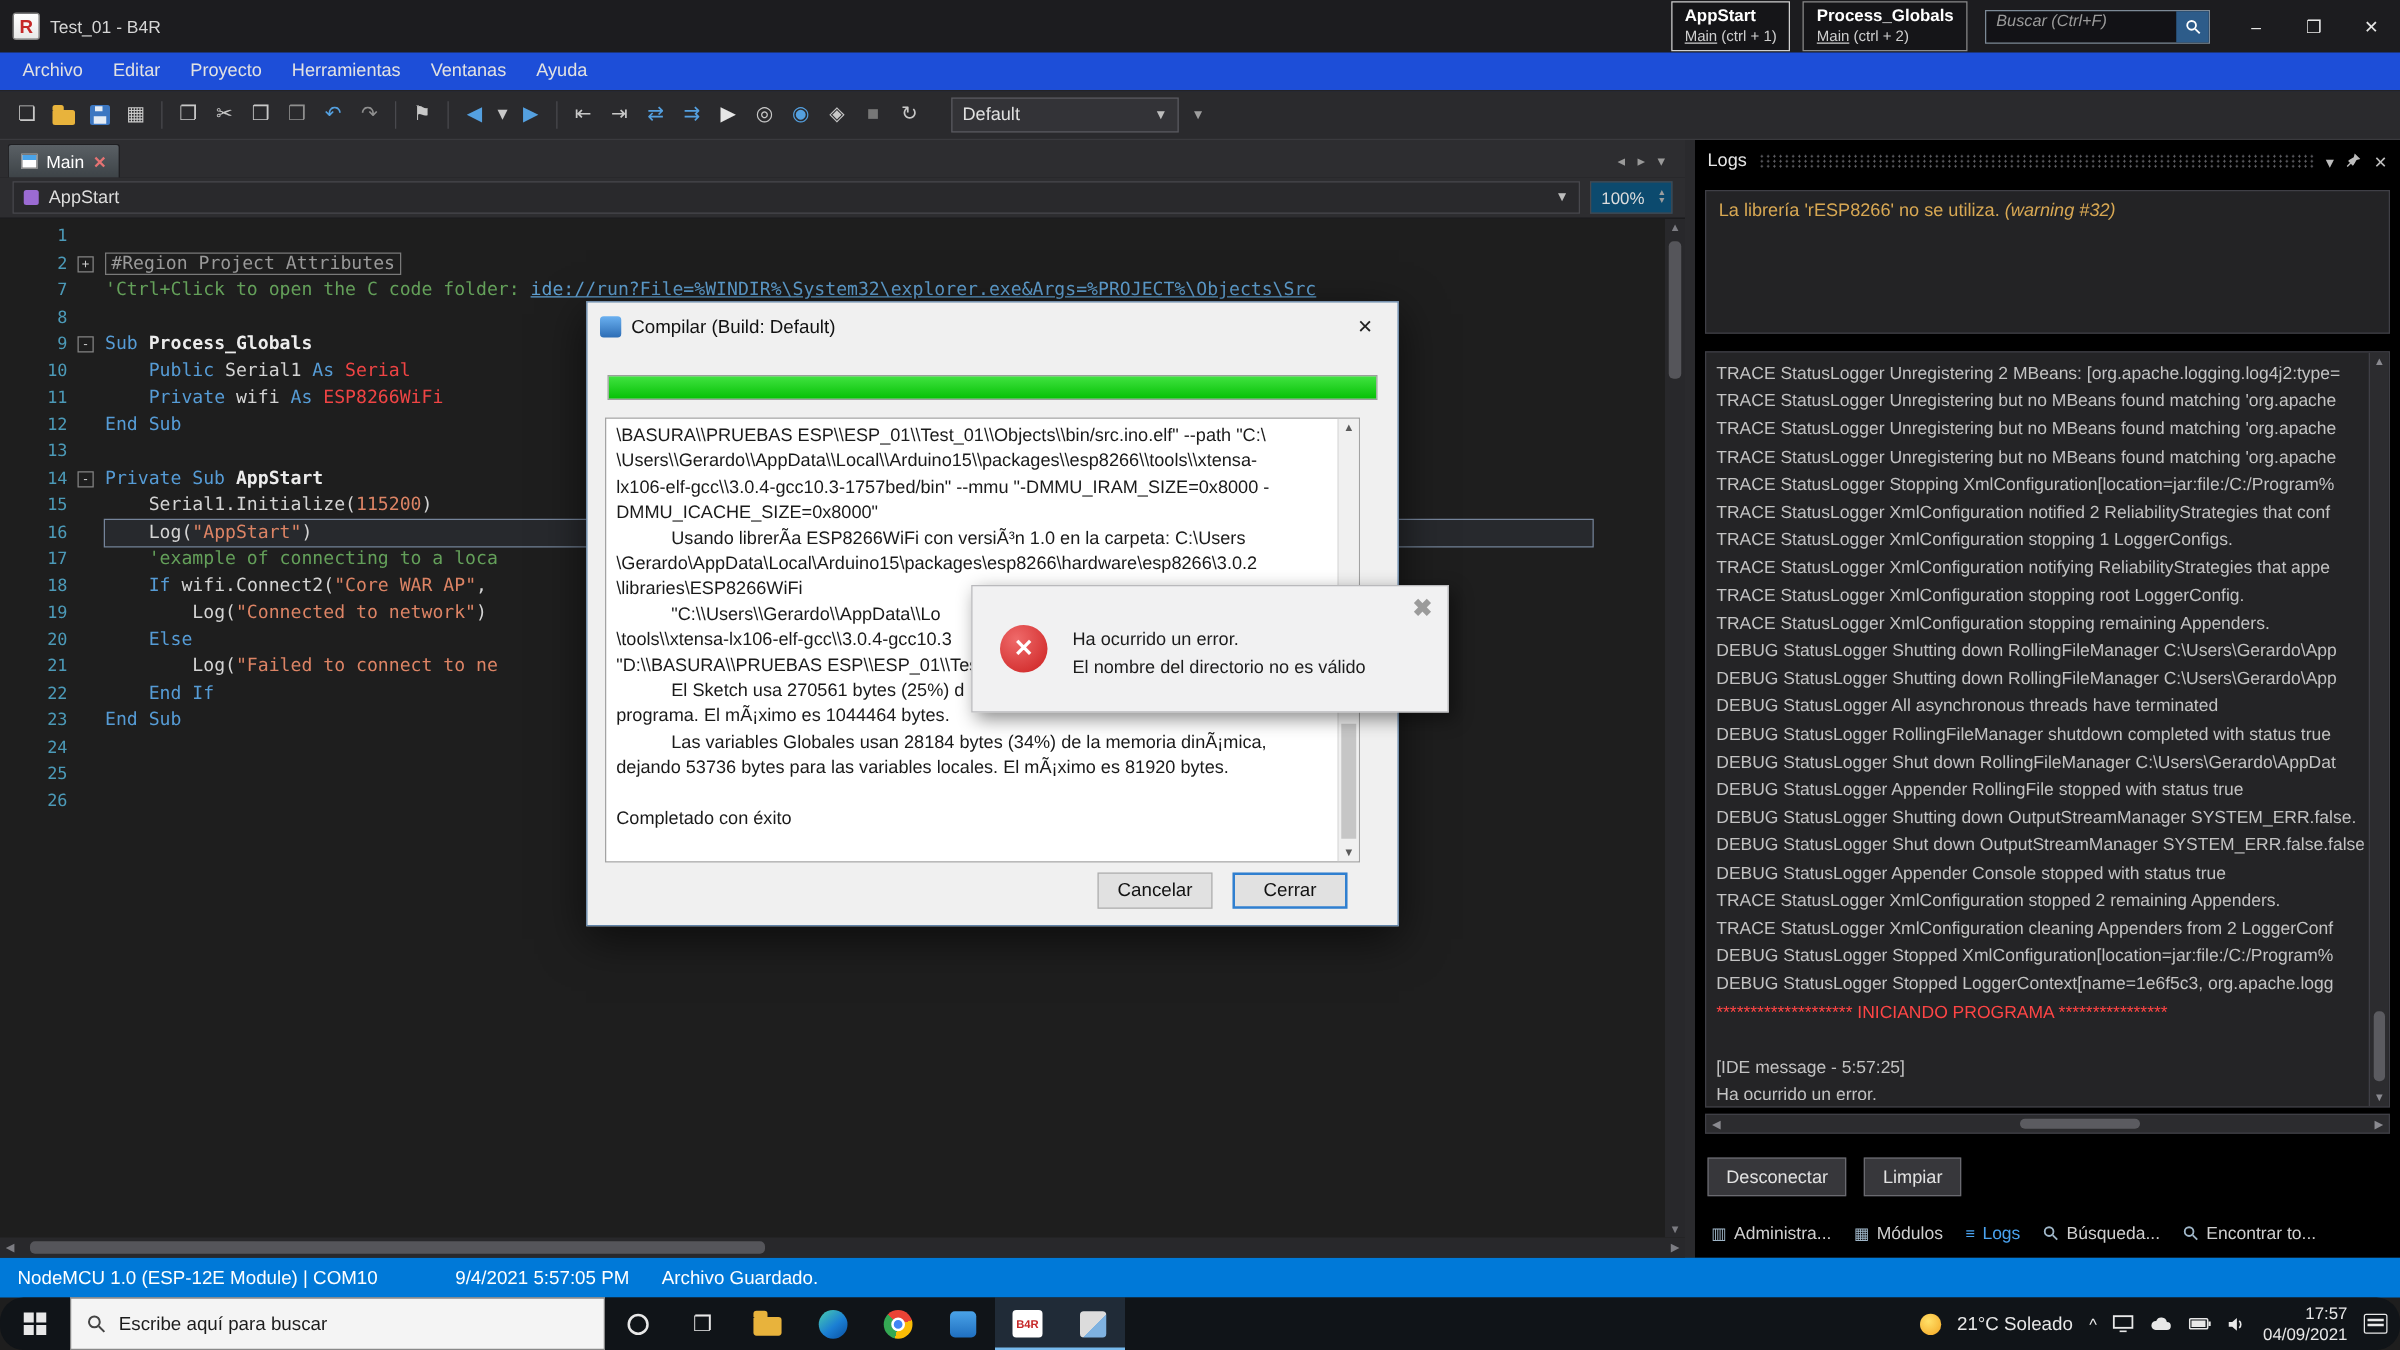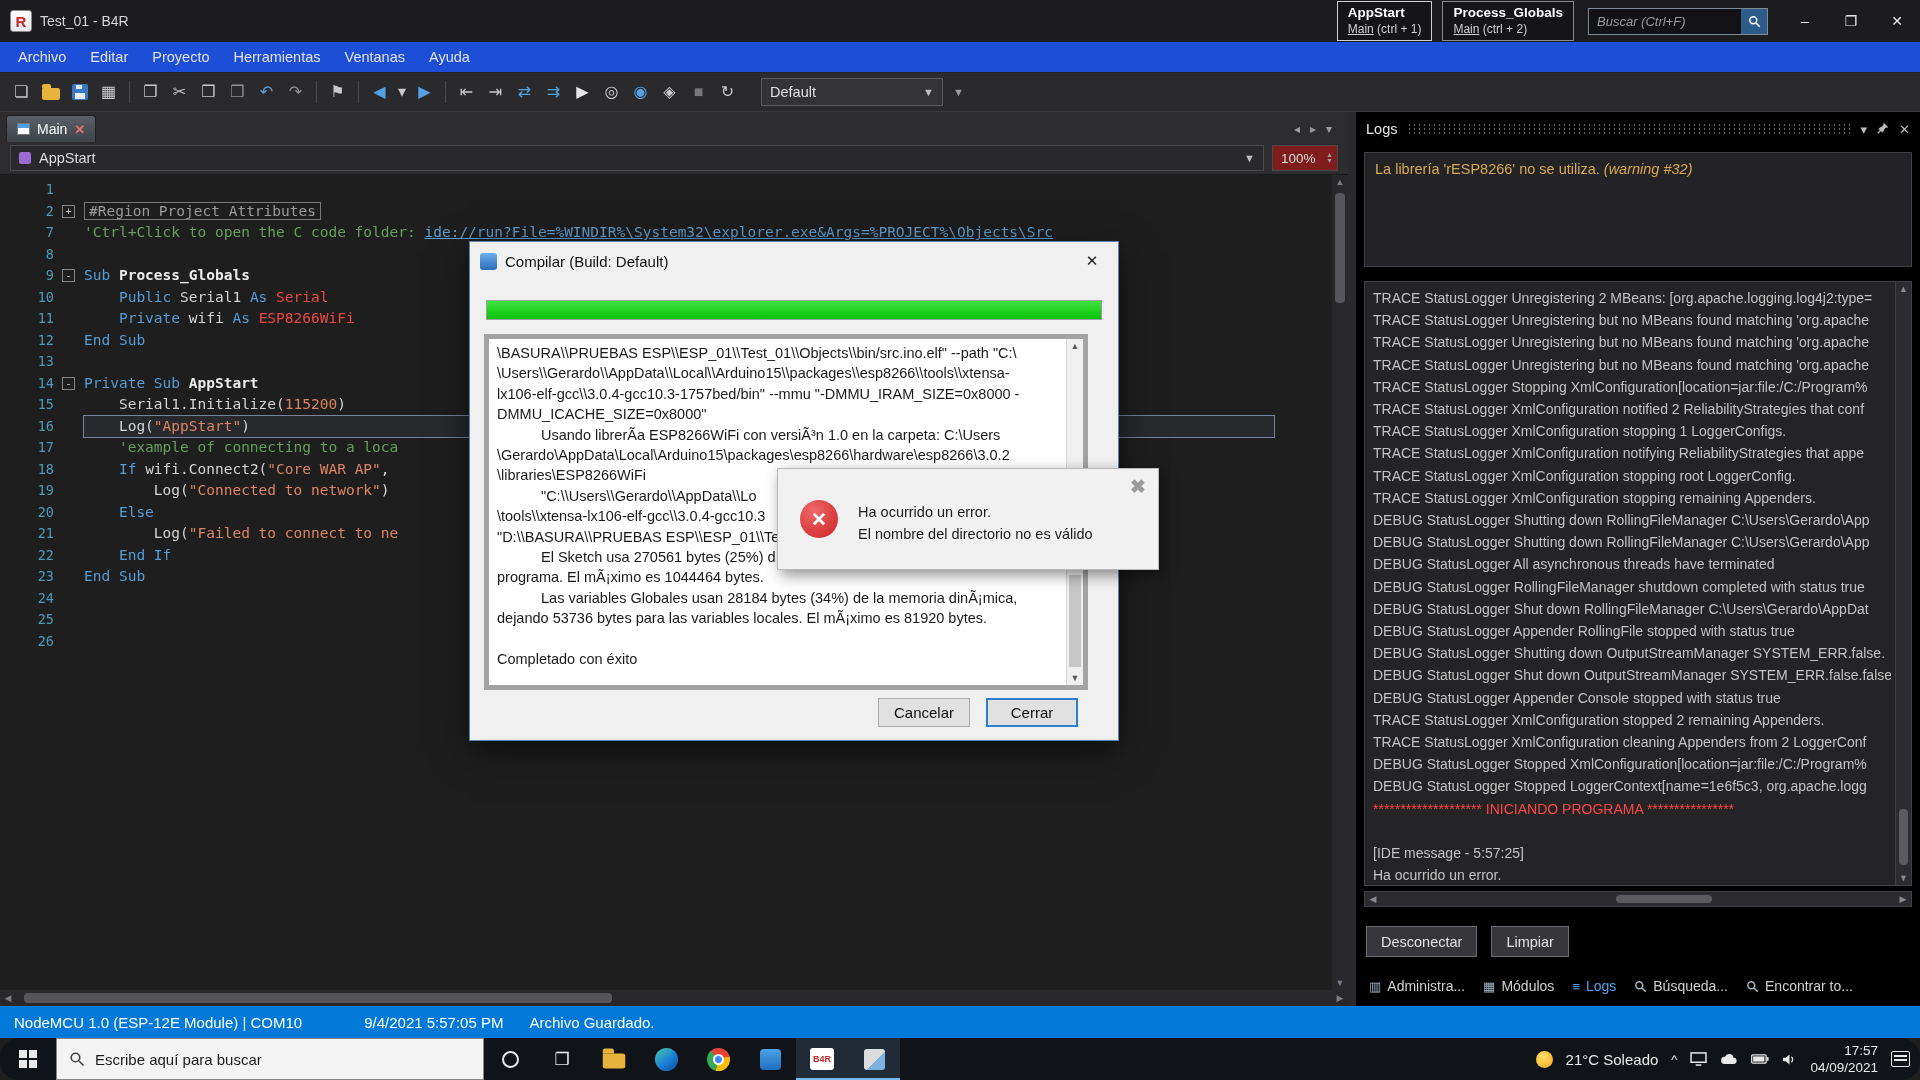--- a/index.html
+++ b/index.html
@@ -10,21 +10,21 @@
   
   .titlebar{height:42px;background:#1c1c1f;display:flex;align-items:center;padding:0 0 0 10px;color:#cfcfcf;}
   .appicon{width:22px;height:22px;border-radius:3px;background:linear-gradient(#fff,#e8e8e8);color:#c62828;font-weight:bold;font-size:15px;display:flex;align-items:center;justify-content:center;margin-right:8px;border:1px solid #888;}
   .wintitle{font-size:14px;color:#d6d6d6;}
   .qnav{margin-left:auto;display:flex;gap:10px;align-items:center;}
   .qbox{border:1px solid #cfcfcf;padding:3px 10px;line-height:1.25;cursor:default;background:#151518;}
   .qbox.dim{border-color:#8a8a8a;}
   .qbox .qt{font-weight:bold;font-size:13.5px;color:#fff;}
   .qbox .qs{font-size:12px;color:#cfcfcf;}
   .qbox .qs u{text-decoration:underline;}
-  .tb-search{display:flex;align-items:center;margin:0 14px;border:1px solid #7d8a97;background:#121216;height:27px;}
+  .tb-search{display:flex;margin:0 14px;border:1px solid #7d8a97;background:#121216;height:27px;}
   .tb-search .ph{font-size:13px;font-style:italic;color:#9a9a9a;padding:0 8px;width:152px;}
   .tb-search .btn{width:26px;height:25px;background:#2d5c8a;display:flex;align-items:center;justify-content:center;}
   .winctl{display:flex;height:42px;}
   .winctl div{width:46px;display:flex;align-items:center;justify-content:center;font-size:14px;color:#e6e6e6;}
 
   
   .menubar{height:31px;background:#1d4ed8;display:flex;align-items:center;padding-left:6px;border-bottom:1px solid #232326;}
   .menu-item{padding:0 12px;font-size:14.5px;color:#e2e2e2;line-height:31px;cursor:default;}
 
   
@@ -56,21 +56,21 @@
   .dtab .tlabel{font-size:14px;color:#fff;}
   .dtab .tclose{color:#e57373;font-size:13px;font-weight:bold;}
   .dtab-ctls{position:absolute;right:16px;bottom:6px;display:flex;gap:10px;color:#9a9a9a;font-size:12px;}
 
   
   .scope-bar{height:33px;background:#2d2d30;display:flex;align-items:center;padding:0 10px;gap:8px;border-bottom:1px solid #1a1a1c;}
   .scope-dd{flex:1;height:26px;border:1px solid #48484d;background:#29292c;display:flex;align-items:center;padding:0 8px;gap:8px;}
   .scope-dd .sicon{width:12px;height:12px;background:#9b6bd3;border-radius:2px;}
   .scope-dd .stext{font-size:14.5px;color:#dddddd;}
   .scope-dd .sarr{margin-left:auto;color:#bdbdbd;font-size:11px;}
-  .zoom-dd{width:66px;height:26px;border:1px solid #48484d;background:#7f1d1d;display:flex;align-items:center;padding:0 4px 0 8px;}
+  .zoom-dd{width:66px;height:26px;border:1px solid #48484d;background:#0c4a6e;display:flex;align-items:center;padding:0 4px 0 8px;}
   .zoom-dd .ztext{font-size:13.5px;color:#dddddd;}
   .zoom-dd .zspin{margin-left:auto;display:flex;flex-direction:column;color:#9d9d9d;font-size:7px;line-height:6px;}
 
   
   .code-wrap{flex:1;position:relative;overflow:hidden;background:#1e1e1e;}
   .code-area{position:absolute;inset:0 16px 0 0;padding-top:4px;font-family:"DejaVu Sans Mono",monospace;font-size:14.5px;}
   .crow{display:flex;height:21.5px;line-height:21.5px;white-space:pre;position:relative;}
   .crow .lnum{width:62px;text-align:right;color:#4c9ab8;padding-right:8px;flex:none;font-size:13.5px;}
   .crow .fold{width:22px;flex:none;display:flex;align-items:center;}
   .crow .fold b{width:13px;height:13px;border:1px solid #848484;color:#cccccc;font-size:10px;line-height:11px;text-align:center;font-weight:normal;background:#1e1e1e;}
@@ -146,21 +146,21 @@
   .action-box{width:19px;height:16px;border:1.5px solid #e8e8e8;border-radius:2px;position:relative;}
   .action-box::before{content:"";position:absolute;left:2px;right:2px;top:3px;height:1.5px;background:#e8e8e8;box-shadow:0 4px 0 #e8e8e8;}
 
   
   .dialog{position:absolute;left:469px;top:241px;width:650px;height:500px;background:#f0f0f0;border:1px solid #5f83a8;box-shadow:0 10px 34px rgba(0,0,0,.6);z-index:20;}
   .dlg-title{height:38px;display:flex;align-items:center;padding:0 4px 0 10px;}
   .dlg-icon{width:17px;height:17px;border-radius:3px;background:linear-gradient(#6ab0f0,#2d6db5);margin-right:8px;}
   .dlg-text{font-size:15px;color:#111;}
   .dlg-close{margin-left:auto;width:44px;height:34px;display:flex;align-items:center;justify-content:center;font-size:15px;color:#222;}
   .dlg-progress{position:absolute;left:16px;right:16px;top:58px;height:20px;background:linear-gradient(#41e341,#06c106);border:1px solid #9aa09a;}
-  .dlg-output{position:absolute;left:14px;top:92px;width:604px;height:356px;background:#fff;border:5px solid #a3a3a3;overflow:hidden;}
+  .dlg-output{position:absolute;left:14px;top:92px;width:604px;height:356px;background:#fff;border:1px solid #a3a3a3;overflow:hidden;}
   .dlg-output-lines{position:absolute;inset:4px 22px 4px 8px;font-size:14.5px;color:#1a1a1a;line-height:20.4px;overflow:hidden;}
   .outline{white-space:pre;}
   .outline.ind{padding-left:44px;}
   .dlg-vscroll{position:absolute;top:0;bottom:0;right:0;width:17px;background:#f0f0f0;border-left:1px solid #dcdcdc;}
   .dlg-vscroll .va{position:absolute;left:0;width:16px;text-align:center;color:#5a5a5a;font-size:9px;}
   .dlg-vscroll .vthumb{position:absolute;left:2px;width:12px;height:92px;bottom:18px;background:#c6c6c6;}
   .dlg-buttons{position:absolute;right:40px;top:456px;display:flex;gap:16px;}
   .dbtn{height:29px;min-width:92px;background:#e1e1e1;border:1px solid #adadad;font-size:15px;color:#111;display:flex;align-items:center;justify-content:center;padding:0 14px;}
   .dbtn.focus{border:2px solid #2f7fd0;}
 

